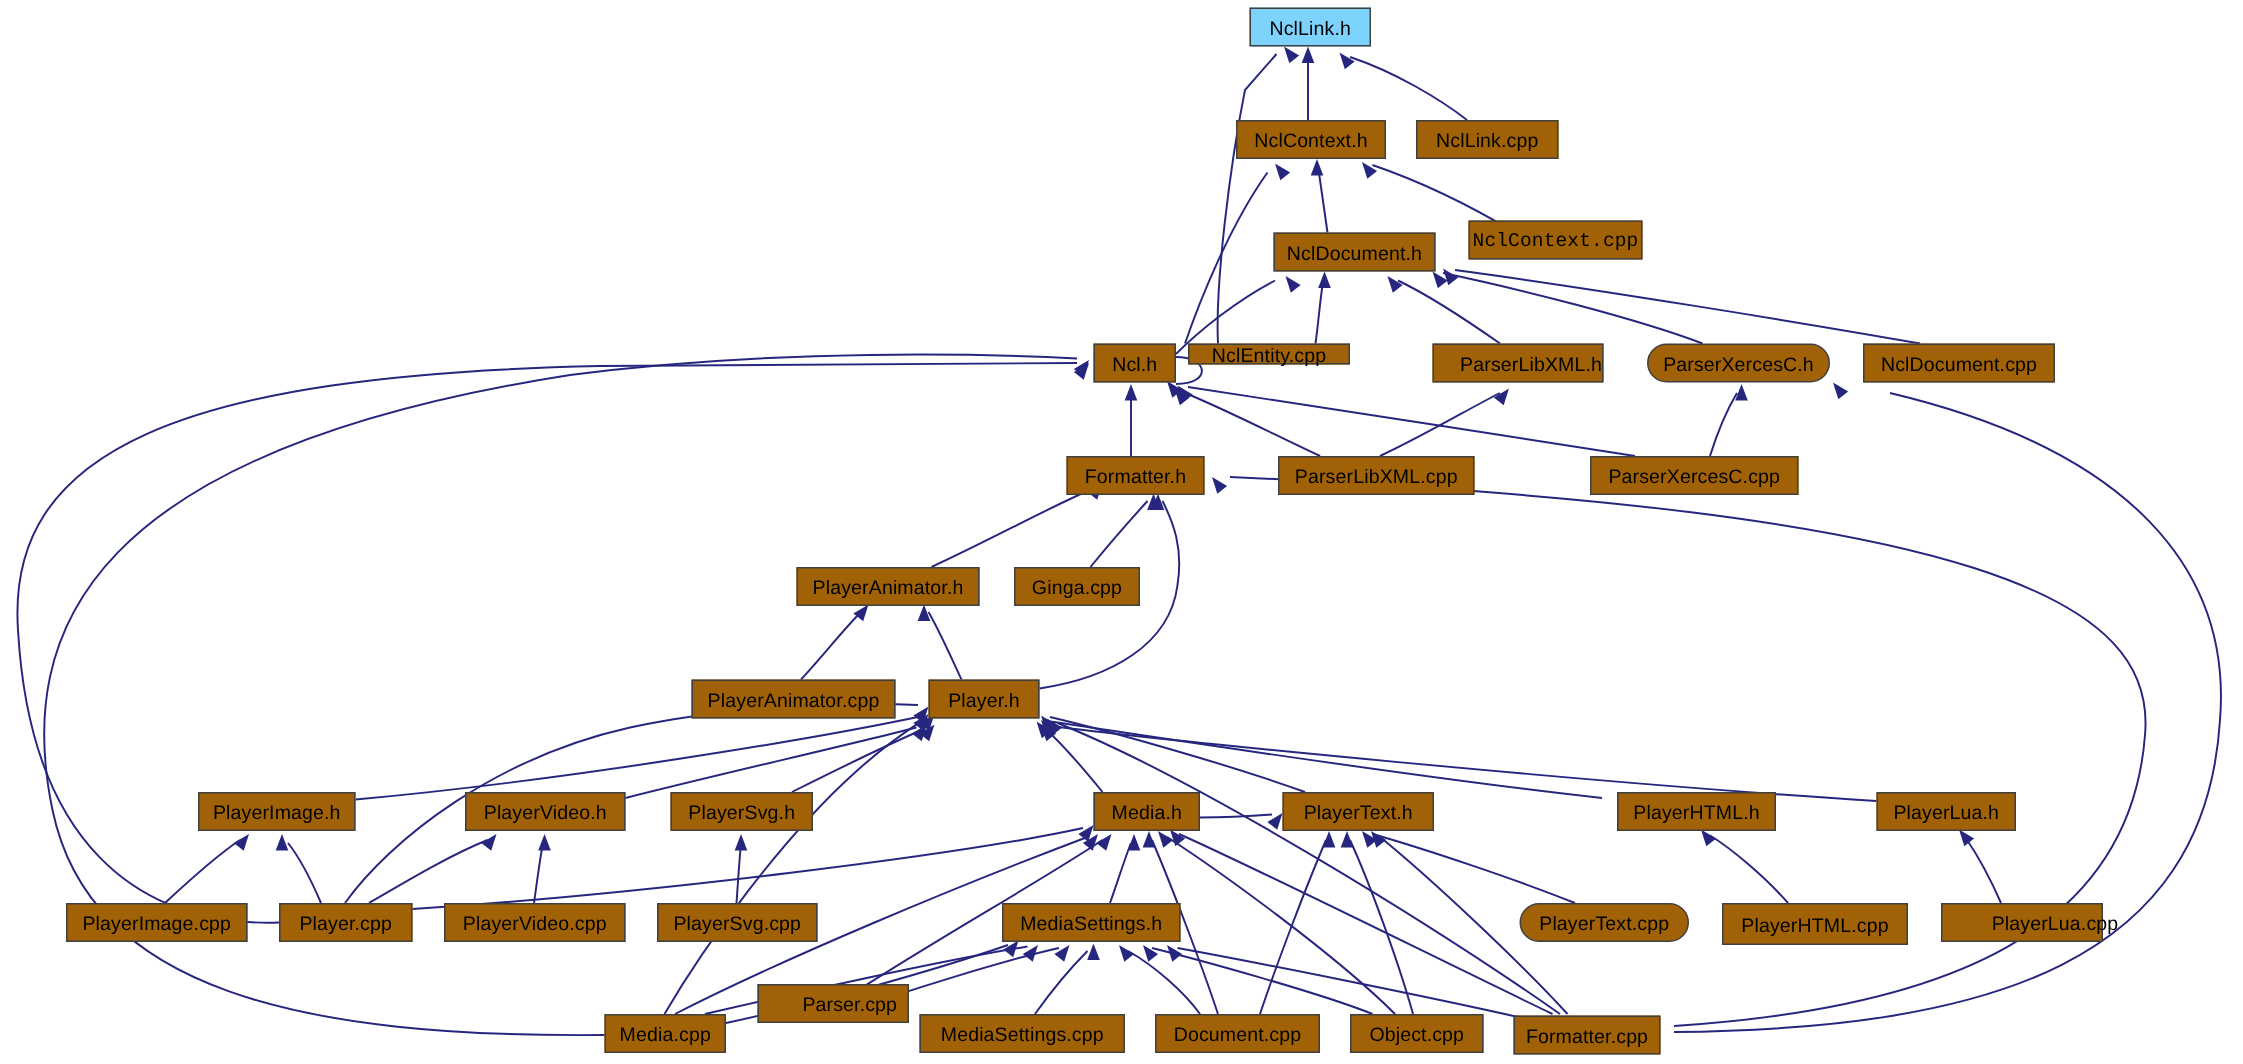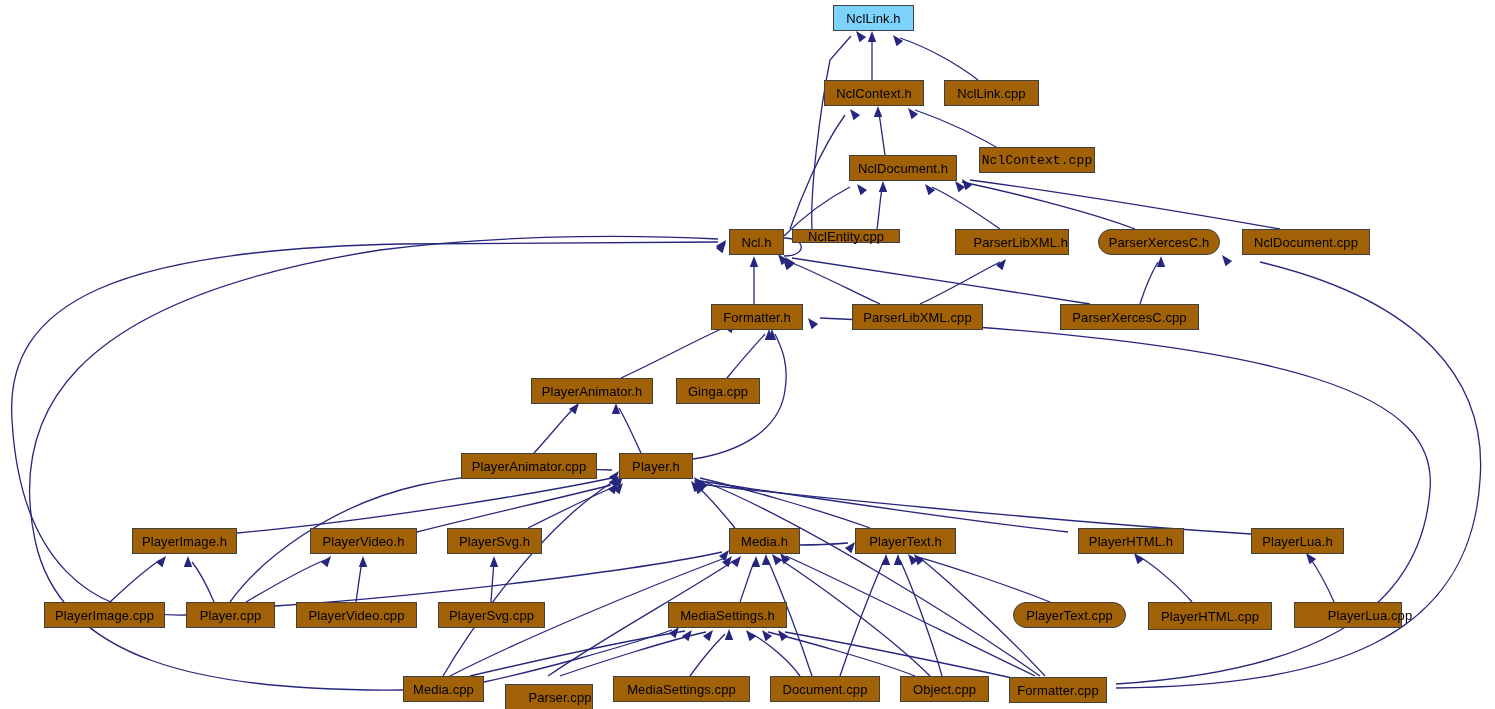--- a/index.html
+++ b/index.html
@@ -251,21 +251,21 @@
       </div>
       <div class="node-box" style="left: 1148px; top: 602px; width: 124px; height: 28px;">
         <span class="node-label">PlayerHTML.cpp</span>
       </div>
       <div class="node-box" style="left: 1294px; top: 602px; width: 108px; height: 26px; padding-left: 44px;">
         <span class="node-label">PlayerLua.cpp</span>
       </div>
       <div class="node-box" style="left: 403px; top: 676px; width: 81px; height: 26px;">
         <span class="node-label">Media.cpp</span>
       </div>
-      <div class="node-box" style="left: 505px; top: 684px; width: 88px; height: 26px; padding-left: 22px;">
+      <div class="node-box" style="left: 505px; top: 656px; width: 101px; height: 26px; padding-left: 22px;">
         <span class="node-label">Parser.cpp</span>
       </div>
       <div class="node-box" style="left: 613px; top: 676px; width: 137px; height: 26px;">
         <span class="node-label">MediaSettings.cpp</span>
       </div>
       <div class="node-box" style="left: 770px; top: 676px; width: 110px; height: 26px;">
         <span class="node-label">Document.cpp</span>
       </div>
       <div class="node-box" style="left: 900px; top: 676px; width: 89px; height: 26px;">
         <span class="node-label">Object.cpp</span>

